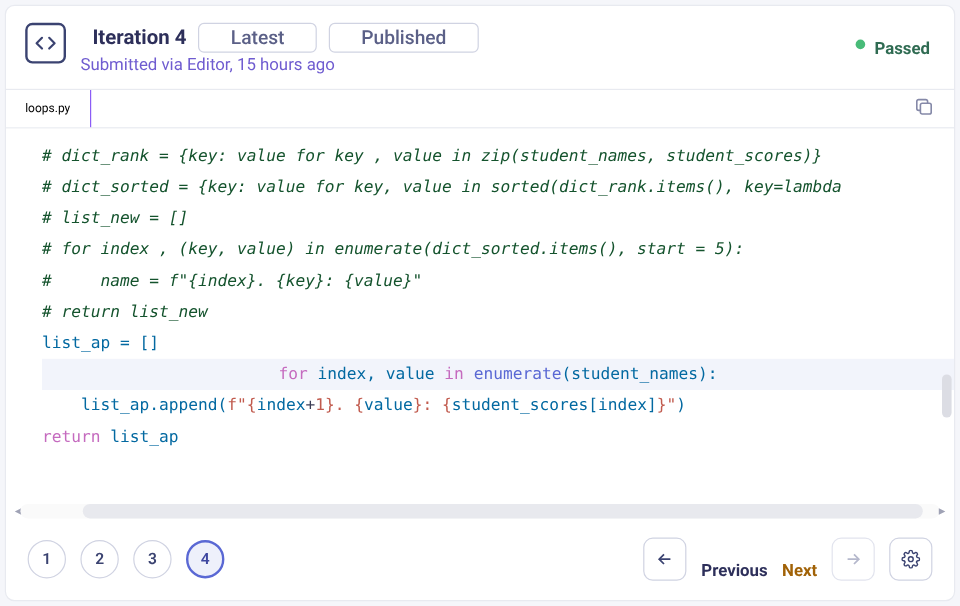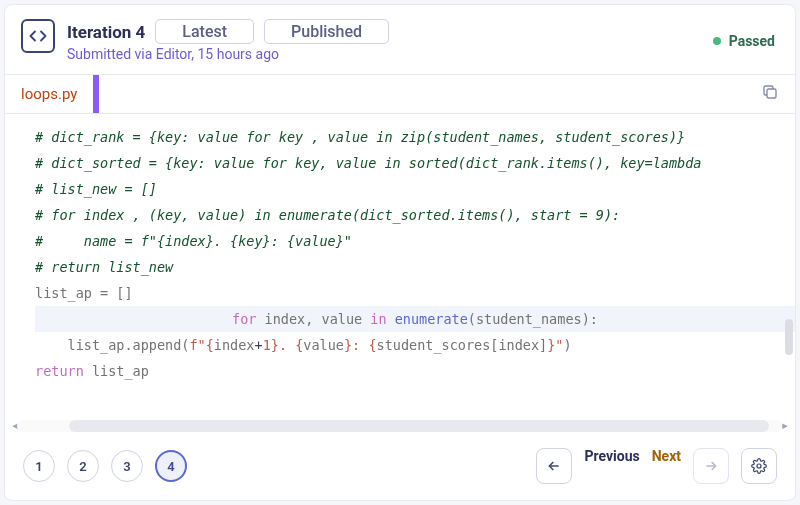--- a/index.html
+++ b/index.html
@@ -32,62 +32,62 @@
     .header-left { display: flex; gap: 12px; }
     .code-icon-box {
       width: 34px; height: 34px;
       border: 2px solid #3b4371;
       border-radius: 6px;
       display: flex; align-items: center; justify-content: center;
       flex-shrink: 0;
     }
     .code-icon-box svg { width: 18px; height: 18px; }
     .titles { display: flex; flex-direction: column; gap: 2px; }
-    .title-row { display: flex; align-items: center; gap: 10px; }
+    .title-row { display: flex; align-items: center; gap: 10px; margin-left: 10px; }
     .title { font-weight: 700; font-size: 17px; color: #2d2f5a; }
     .badge {
       border: 1px solid #d0d3e2;
       border-radius: 5px;
       padding: 2px 26px;
       font-size: 16px;
       color: #5b6087;
       font-weight: 500;
       text-align: right;
     }
     .subtitle { font-size: 14px; color: #6f5cd0; }
-    .status { display: flex; align-items: center; gap: 8px; margin-top: 14px; }
+    .status { display: flex; gap: 8px; margin-top: 14px; }
     .status-dot { width: 8px; height: 8px; border-radius: 50%; background: #48bb78; }
     .status-text { font-weight: 700; font-size: 14px; color: #2f6b52; }
     .tabbar {
       display: flex; align-items: center; justify-content: space-between;
       border-bottom: 1px solid #e8eaf0;
       padding-right: 16px;
     }
     .tab {
       padding: 10px 16px;
-      font-size: 15px;
-      color: #c2410c;
-      border-right: 6px solid #8b5cf6;
+      font-size: 10px;
+      color: #000000;
+      border-right: 1px solid #8b5cf6;
       background: #fff;
       cursor: pointer;
     }
     .copy-icon { color: #8589a8; cursor: pointer; }
     .code-scroll {
       flex: 1;
       overflow: auto;
       position: relative;
       font-family: 'Menlo', 'Consolas', monospace;
       font-size: 13.5px;
       line-height: 26px;
       padding: 10px 0 10px 30px;
     }
     .code-line { white-space: pre; color: #3a3d55; }
     .code-line.hl { background: #f2f4fb; text-align: center; }
     .c-comment { color: #14532d; font-style: italic; }
-    .c-ident { color: #737373; margin-top: 12px; }
+    .c-ident { color: #0369a1; margin-top: 12px; }
     .c-op { color: #3a3d55; }
     .c-kw { color: #c56bbf; }
     .c-func { color: #5a68d4; }
     .c-str { color: #c15b4e; }
     .c-brace { color: #c15b4e; }
     .c-num { color: #c15b4e; }
     .hscroll {
       height: 12px;
       background: #fafafa;
       position: relative;
@@ -121,21 +121,21 @@
       background: #fff;
       display: flex; align-items: center; justify-content: center;
       font-size: 13px; font-weight: 600; color: #3b4371;
       cursor: pointer;
     }
     .page-btn.active {
       border: 2px solid #5a68d4;
       background: #eef0fb;
       color: #3f47a0;
     }
-    .nav { display: flex; align-items: flex-start; gap: 12px; }
+    .nav { display: flex; align-items: flex-end; gap: 12px; }
     .nav-btn {
       width: 36px; height: 36px; border-radius: 8px;
       border: 1.5px solid #d0d3e2; background: #fff;
       display: flex; align-items: center; justify-content: center;
       cursor: pointer; color: #3b4371;
     }
     .nav-label { font-size: 14px; font-weight: 700; color: #2d2f5a; }
     .nav-label.disabled { color: #a16207; }
     .gear-btn {
       width: 36px; height: 36px; border-radius: 8px;
@@ -180,21 +180,21 @@
           <path d="M16 8V6a2 2 0 0 0-2-2H6a2 2 0 0 0-2 2v8a2 2 0 0 0 2 2h2"></path>
         </svg>
     </span>
   </div>
 
   <div class="code-scroll">
     <div id="code-body">
         <div class="code-line"><span class="c-comment"># dict_rank = {key: value for key , value in zip(student_names, student_scores)}</span></div>
         <div class="code-line"><span class="c-comment"># dict_sorted = {key: value for key, value in sorted(dict_rank.items(), key=lambda</span></div>
         <div class="code-line"><span class="c-comment"># list_new = []</span></div>
-        <div class="code-line"><span class="c-comment"># for index , (key, value) in enumerate(dict_sorted.items(), start = 9):</span></div>
+        <div class="code-line"><span class="c-comment"># for index , (key, value) in enumerate(dict_sorted.items(), start = 5):</span></div>
         <div class="code-line"><span class="c-comment">#     name = f"{index}. {key}: {value}"</span></div>
         <div class="code-line"><span class="c-comment"># return list_new</span></div>
         <div class="code-line"><span class="c-ident">list_ap = []</span></div>
         <div class="code-line hl"><span class="c-kw">for</span><span class="c-ident"> index, value </span><span class="c-kw">in</span><span> </span><span class="c-func">enumerate</span><span class="c-ident">(student_names):</span></div>
         <div class="code-line"><span class="c-ident">    list_ap.append(</span><span class="c-str">f</span><span class="c-str">"</span><span class="c-brace">{</span><span class="c-ident">index</span><span class="c-op">+</span><span class="c-num">1</span><span class="c-brace">}</span><span class="c-str">. </span><span class="c-brace">{</span><span class="c-ident">value</span><span class="c-brace">}</span><span class="c-str">: </span><span class="c-brace">{</span><span class="c-ident">student_scores[index]</span><span class="c-brace">}</span><span class="c-str">"</span><span class="c-ident">)</span></div>
         <div class="code-line"><span class="c-kw">return</span><span> </span><span class="c-ident">list_ap</span></div>
       </div>
     <div class="vscroll-thumb"></div>
   </div>
 

